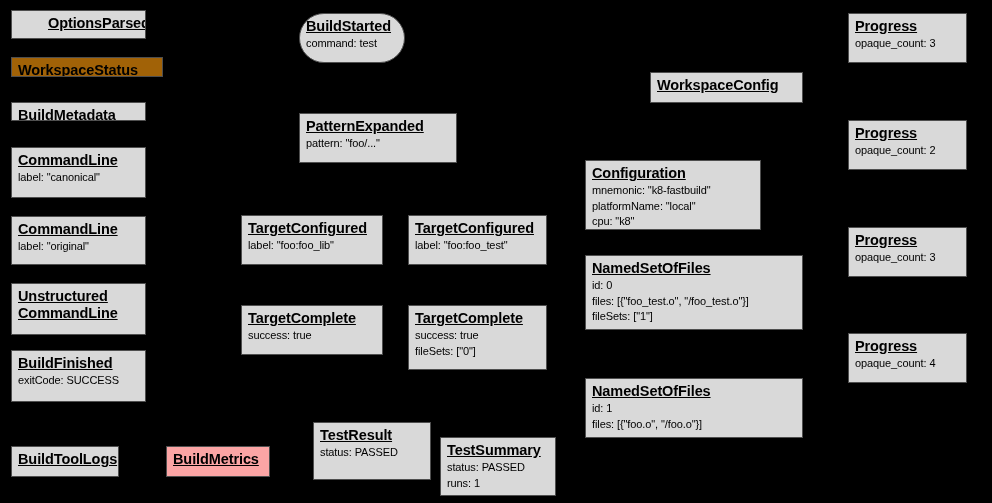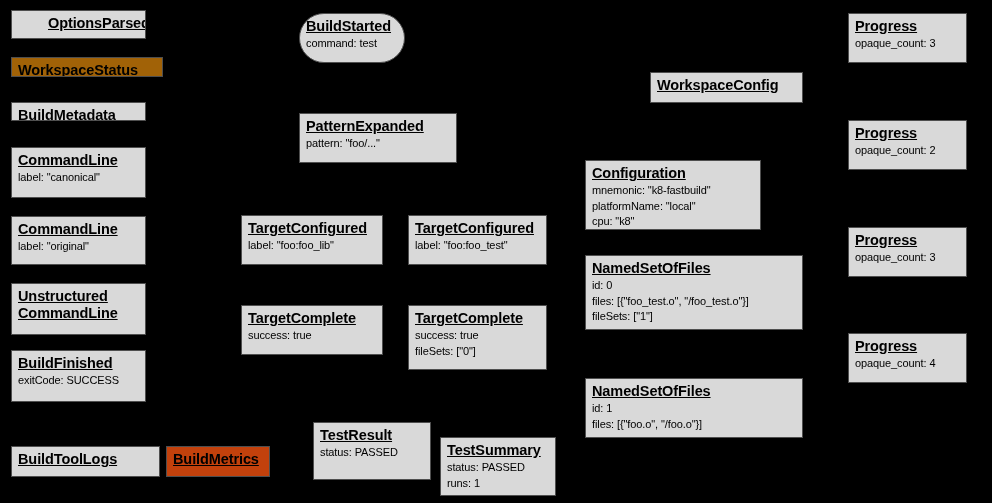--- a/index.html
+++ b/index.html
@@ -69,24 +69,24 @@
       <div class="node-fields">label: "original"</div>
     </div>
     <div class="node" style="left: 11px; top: 283px; width: 135px; height: 52px; background: rgb(217, 217, 217); border-color: rgb(79, 79, 79); color: rgb(0, 0, 0);">
       <div class="node-title">Unstructured
 CommandLine</div>
     </div>
     <div class="node" style="left: 11px; top: 350px; width: 135px; height: 52px; background: rgb(217, 217, 217); border-color: rgb(79, 79, 79); color: rgb(0, 0, 0);">
       <div class="node-title">BuildFinished</div>
       <div class="node-fields">exitCode: SUCCESS</div>
     </div>
-    <div class="node" style="left: 11px; top: 446px; width: 149px; height: 31px; background: rgb(217, 217, 217); border-color: rgb(79, 79, 79); color: rgb(0, 0, 0);">
+    <div class="node" style="left: 11px; top: 446px; width: 108px; height: 31px; background: rgb(217, 217, 217); border-color: rgb(79, 79, 79); color: rgb(0, 0, 0);">
       <div class="node-title">BuildToolLogs</div>
     </div>
-    <div class="node" style="left: 166px; top: 446px; width: 104px; height: 31px; background: #c2410c; border-color: rgb(79, 79, 79); color: rgb(0, 0, 0);">
+    <div class="node" style="left: 166px; top: 446px; width: 104px; height: 31px; background: #fca5a5; border-color: rgb(79, 79, 79); color: rgb(0, 0, 0);">
       <div class="node-title">BuildMetrics</div>
     </div>
     <div class="node" style="left: 299px; top: 13px; width: 106px; height: 50px; background: rgb(217, 217, 217); border-color: rgb(79, 79, 79); color: rgb(0, 0, 0); border-radius: 25px;">
       <div class="node-title">BuildStarted</div>
       <div class="node-fields">command: test</div>
     </div>
     <div class="node" style="left: 299px; top: 113px; width: 158px; height: 50px; background: rgb(217, 217, 217); border-color: rgb(79, 79, 79); color: rgb(0, 0, 0);">
       <div class="node-title">PatternExpanded</div>
       <div class="node-fields">pattern: "foo/..."</div>
     </div>

